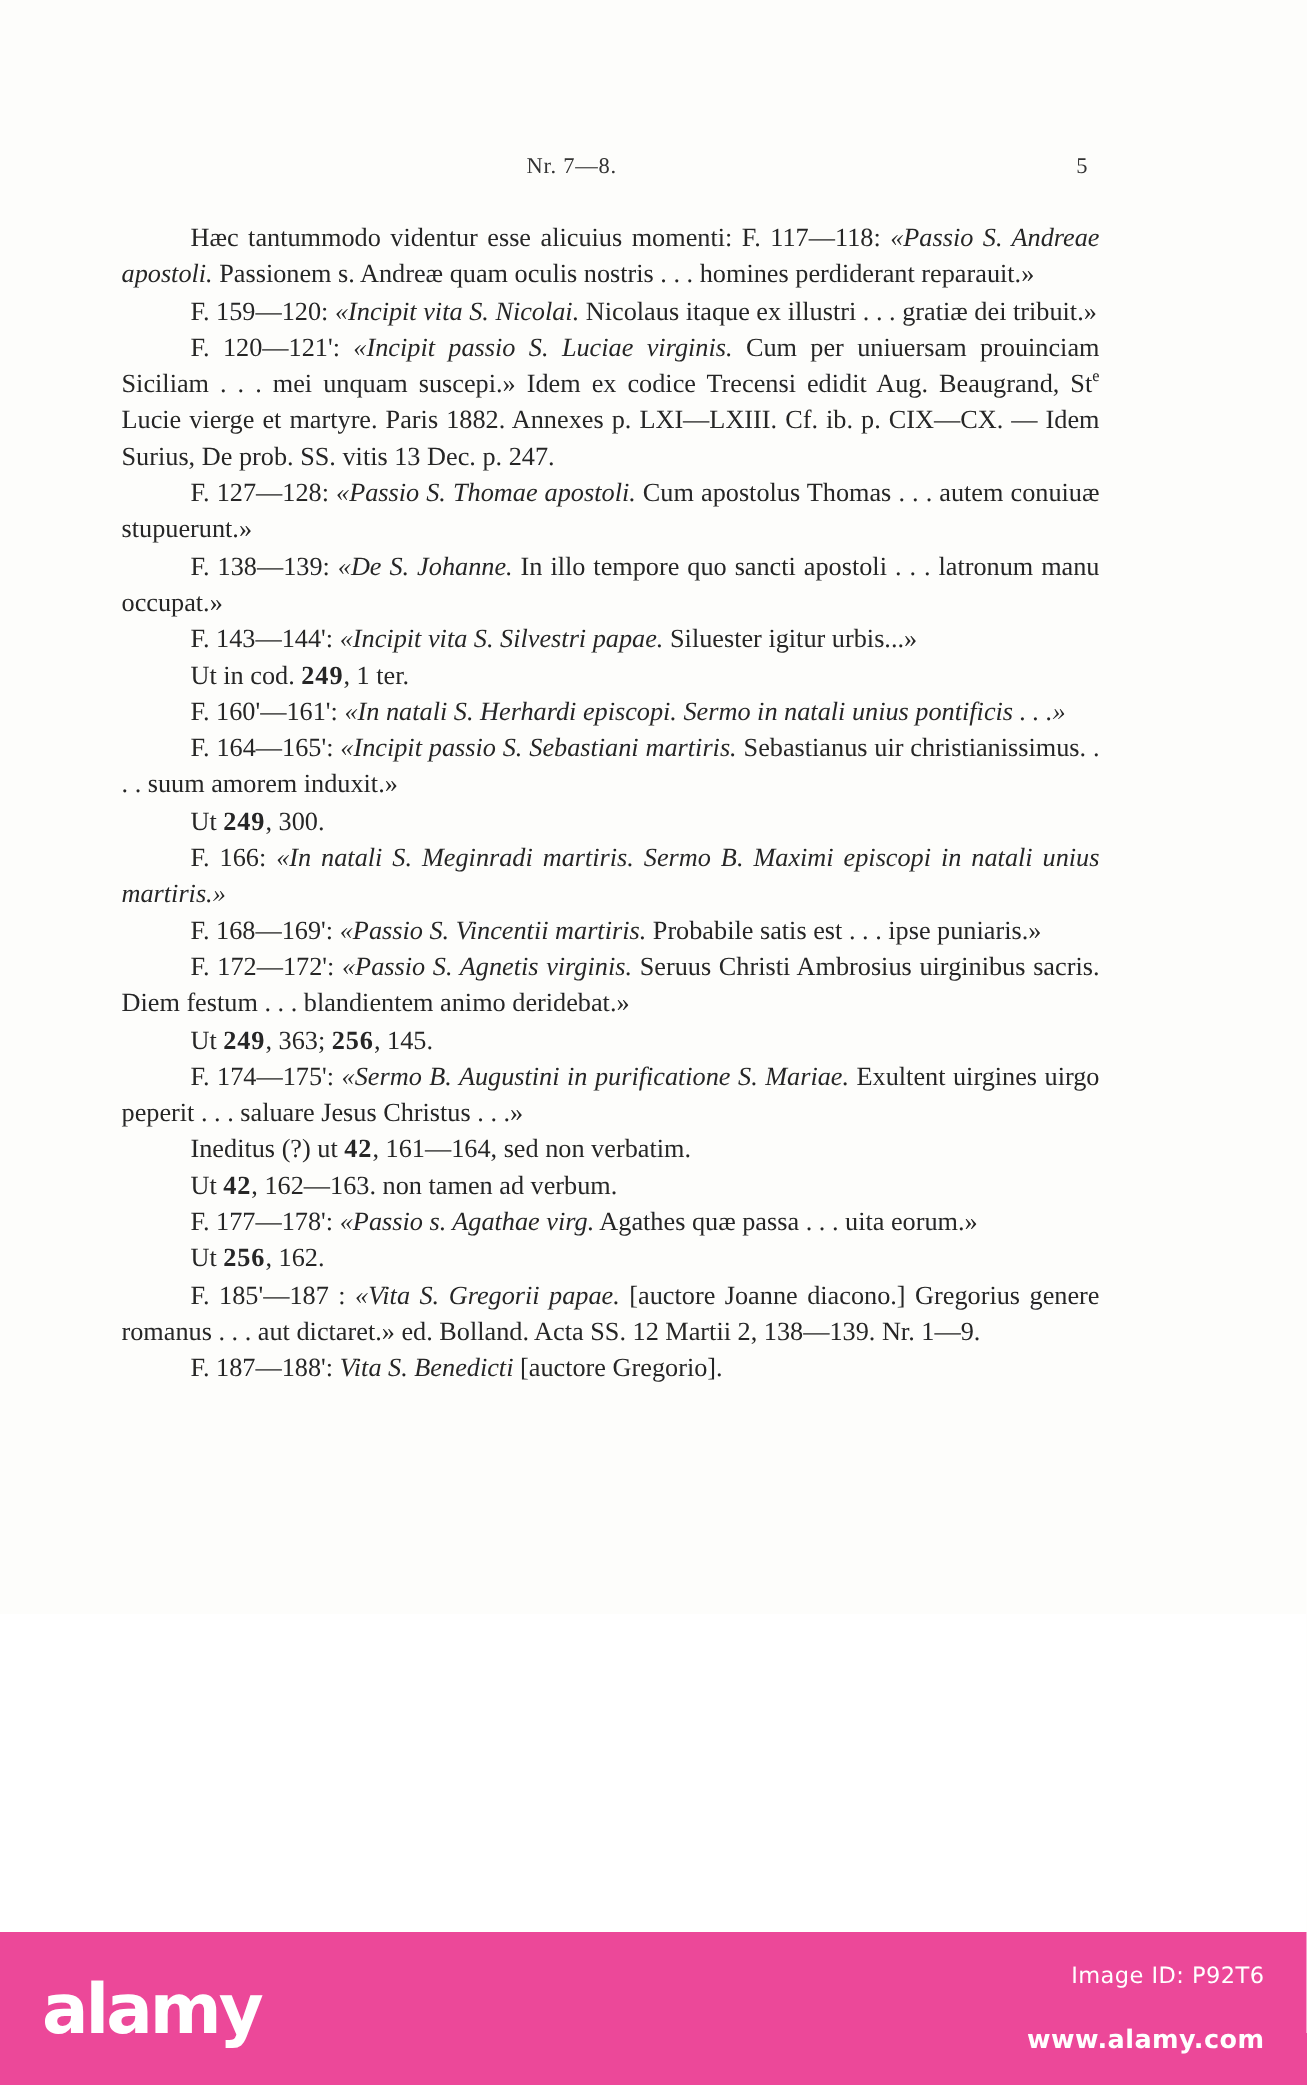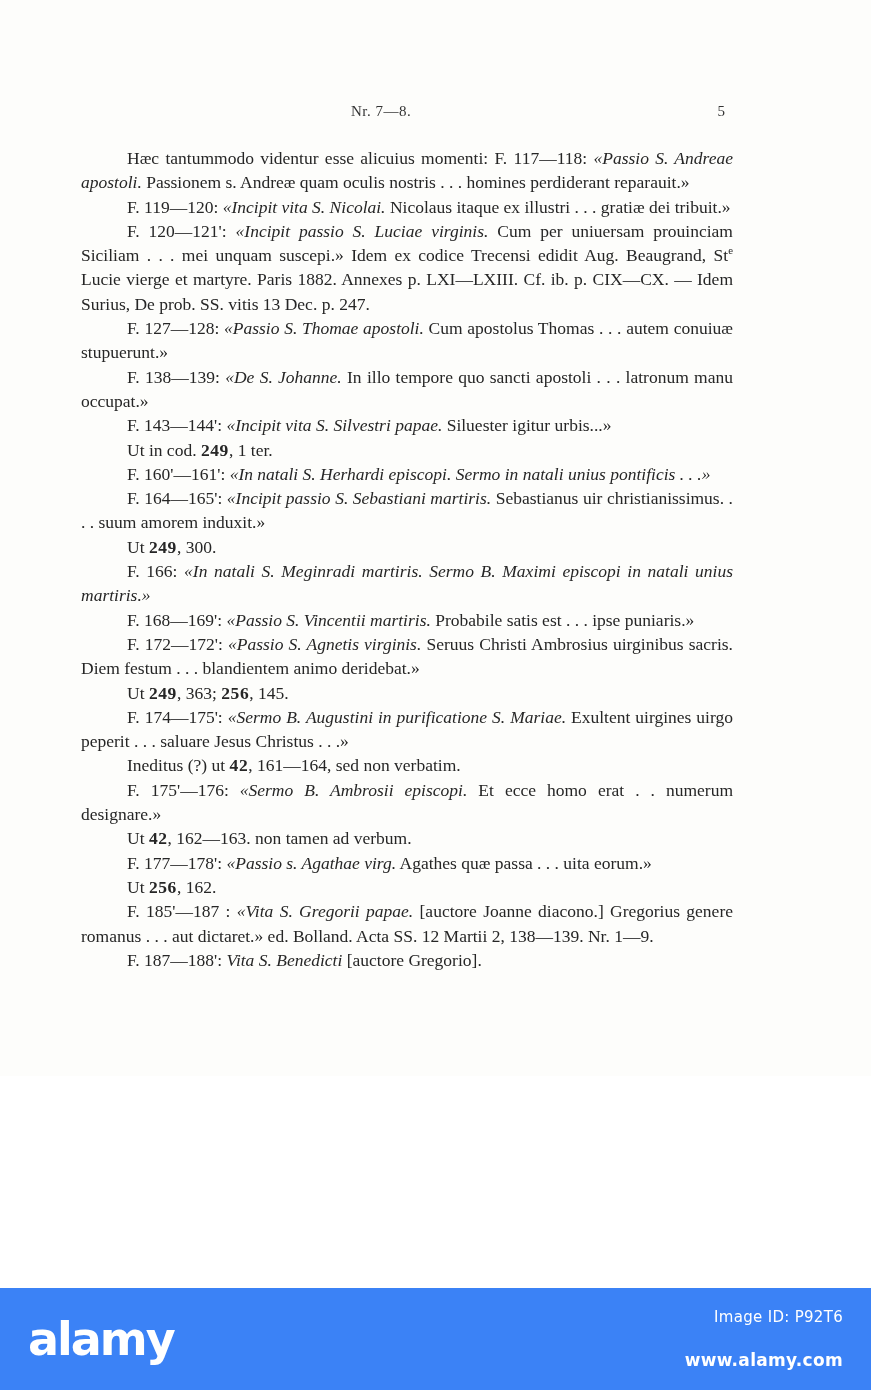--- a/index.html
+++ b/index.html
@@ -27,21 +27,21 @@
     text-align: justify;
   }
   p.para { margin: 0; text-indent: 46px; }
   .seg-r { font-style: normal; }
   .seg-i { font-style: italic; }
   .seg-b { font-weight: bold; letter-spacing: 0.6px; }
   .seg-sup { vertical-align: super; font-size: 0.62em; line-height: 0; }
   .alamy-bar {
     position: absolute; left: 0; top: 1288px;
     width: 871px; height: 102px;
-    background: #3b82f6;
+    background: #ec4899;
     display: flex; align-items: center; justify-content: space-between;
     padding: 0 28px; box-sizing: border-box;
     color: #fff;
     font-family: "DejaVu Sans", "Liberation Sans", sans-serif;
   }
   .alamy-logo {
     font-weight: bold; font-size: 46px; letter-spacing: -2px; line-height: 1;
   }
   .alamy-right { text-align: right; }
   .alamy-id { font-size: 15px; margin-bottom: 24px; letter-spacing: 0.3px; }
@@ -50,36 +50,35 @@
 </head>
 <body>
 
 <div class="scan">
   <div class="page-header">
     <span class="hdr-nr">Nr. 7—8.</span>
     <span class="hdr-page">5</span>
   </div>
   <div class="page-body" id="page-body">
       <p class="para"><span class="seg-r">Hæc tantummodo videntur esse alicuius momenti: F. 117—118: </span><span class="seg-i">«Passio S. Andreae apostoli.</span><span class="seg-r"> Passionem s. Andreæ quam oculis nostris . . . homines perdiderant reparauit.»</span></p>
-      <p class="para"><span class="seg-r">F. 119—120: </span><span class="seg-i">«Incipit vita S. Nicolai.</span><span class="seg-r"> Nicolaus itaque ex illustri . . . gratiæ dei tribuit.»</span></p>
+      <p class="para"><span class="seg-r">F. 159—120: </span><span class="seg-i">«Incipit vita S. Nicolai.</span><span class="seg-r"> Nicolaus itaque ex illustri . . . gratiæ dei tribuit.»</span></p>
       <p class="para"><span class="seg-r">F. 120—121': </span><span class="seg-i">«Incipit passio S. Luciae virginis.</span><span class="seg-r"> Cum per uniuersam prouinciam Siciliam . . . mei unquam suscepi.» Idem ex codice Trecensi edidit Aug. Beaugrand, St</span><span class="seg-sup">e</span><span class="seg-r"> Lucie vierge et martyre. Paris 1882. Annexes p. LXI—LXIII. Cf. ib. p. CIX—CX. — Idem Surius, De prob. SS. vitis 13 Dec. p. 247.</span></p>
       <p class="para"><span class="seg-r">F. 127—128: </span><span class="seg-i">«Passio S. Thomae apostoli.</span><span class="seg-r"> Cum apostolus Thomas . . . autem conuiuæ stupuerunt.»</span></p>
       <p class="para"><span class="seg-r">F. 138—139: </span><span class="seg-i">«De S. Johanne.</span><span class="seg-r"> In illo tempore quo sancti apostoli . . . latronum manu occupat.»</span></p>
       <p class="para"><span class="seg-r">F. 143—144': </span><span class="seg-i">«Incipit vita S. Silvestri papae.</span><span class="seg-r"> Siluester igitur urbis...»</span></p>
       <p class="para"><span class="seg-r">Ut in cod. </span><span class="seg-b">249</span><span class="seg-r">, 1 ter.</span></p>
       <p class="para"><span class="seg-r">F. 160'—161': </span><span class="seg-i">«In natali S. Herhardi episcopi. Sermo in natali unius pontificis . . .»</span></p>
       <p class="para"><span class="seg-r">F. 164—165': </span><span class="seg-i">«Incipit passio S. Sebastiani martiris.</span><span class="seg-r"> Sebastianus uir christianissimus. . . . suum amorem induxit.»</span></p>
       <p class="para"><span class="seg-r">Ut </span><span class="seg-b">249</span><span class="seg-r">, 300.</span></p>
       <p class="para"><span class="seg-r">F. 166: </span><span class="seg-i">«In natali S. Meginradi martiris. Sermo B. Maximi episcopi in natali unius martiris.»</span></p>
       <p class="para"><span class="seg-r">F. 168—169': </span><span class="seg-i">«Passio S. Vincentii martiris.</span><span class="seg-r"> Probabile satis est . . . ipse puniaris.»</span></p>
       <p class="para"><span class="seg-r">F. 172—172': </span><span class="seg-i">«Passio S. Agnetis virginis.</span><span class="seg-r"> Seruus Christi Ambrosius uirginibus sacris. Diem festum . . . blandientem animo deridebat.»</span></p>
       <p class="para"><span class="seg-r">Ut </span><span class="seg-b">249</span><span class="seg-r">, 363; </span><span class="seg-b">256</span><span class="seg-r">, 145.</span></p>
       <p class="para"><span class="seg-r">F. 174—175': </span><span class="seg-i">«Sermo B. Augustini in purificatione S. Mariae.</span><span class="seg-r"> Exultent uirgines uirgo peperit . . . saluare Jesus Christus . . .»</span></p>
       <p class="para"><span class="seg-r">Ineditus (?) ut </span><span class="seg-b">42</span><span class="seg-r">, 161—164, sed non verbatim.</span></p>
-      <p class="para"><span class="seg-r">F. 175'—176: </span><span class="seg-i">«Sermo B. Ambrosii episcopi.</span><span class="seg-r"> Et ecce homo erat . . numerum designare.»</span></p>
       <p class="para"><span class="seg-r">Ut </span><span class="seg-b">42</span><span class="seg-r">, 162—163. non tamen ad verbum.</span></p>
       <p class="para"><span class="seg-r">F. 177—178': </span><span class="seg-i">«Passio s. Agathae virg.</span><span class="seg-r"> Agathes quæ passa . . . uita eorum.»</span></p>
       <p class="para"><span class="seg-r">Ut </span><span class="seg-b">256</span><span class="seg-r">, 162.</span></p>
       <p class="para"><span class="seg-r">F. 185'—187 : </span><span class="seg-i">«Vita S. Gregorii papae.</span><span class="seg-r"> [auctore Joanne diacono.] Gregorius genere romanus . . . aut dictaret.» ed. Bolland. Acta SS. 12 Martii 2, 138—139. Nr. 1—9.</span></p>
       <p class="para"><span class="seg-r">F. 187—188': </span><span class="seg-i">Vita S. Benedicti</span><span class="seg-r"> [auctore Gregorio].</span></p>
     </div>
 </div>
 
 <div class="alamy-bar">
   <span class="alamy-logo">alamy</span>

